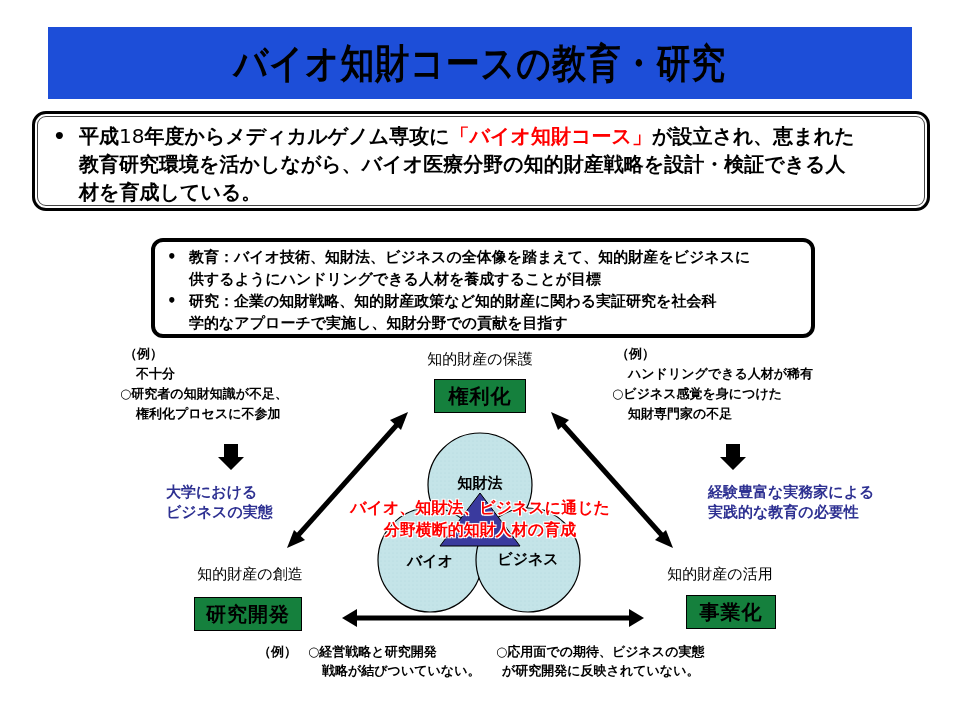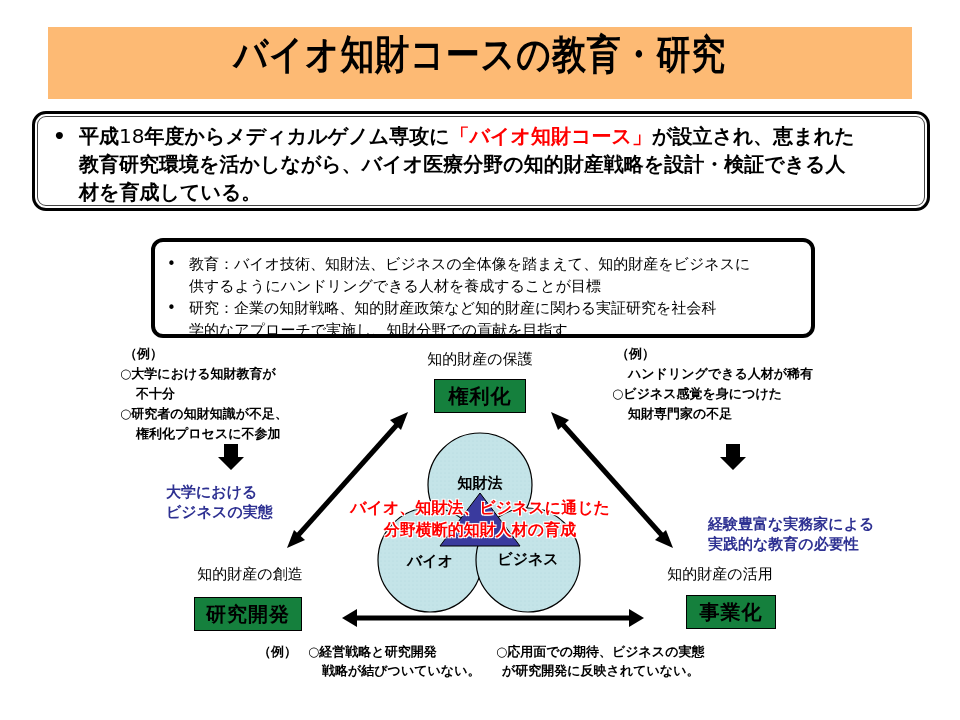--- a/index.html
+++ b/index.html
@@ -2,22 +2,22 @@
 <html><head>
 <meta charset="utf-8">
 <style>
   * { margin: 0; padding: 0; box-sizing: border-box; }
   html, body { width: 960px; height: 720px; background: #ffffff; overflow: hidden; }
   body { position: relative; font-family: "DejaVu Sans", "Liberation Sans", sans-serif; color: #000; }
   .abs { position: absolute; }
 
   .title-bar {
     left: 48px; top: 27px; width: 864px; height: 72px;
-    background: #fdba74;
-    display: flex; justify-content: center;
+    background: #1d4ed8;
+    display: flex; align-items: center; justify-content: center;
   }
   .title-bar h1 {
     font-size: 40px; font-weight: bold; letter-spacing: 1px;
     transform: scaleX(0.85);
   }
 
   .summary-box {
     left: 32px; top: 111px; width: 898px; height: 100px;
     border: 3px solid #000; border-radius: 14px;
     box-shadow: inset 0 0 0 2px #fff, inset 0 0 0 3px #444;
@@ -25,22 +25,22 @@
     font-size: 20px; font-weight: bold; line-height: 28px;
   }
   .summary-box .bullet { display: inline-block; width: 26px; font-weight: bold; }
   .summary-box .indent { padding-left: 26px; }
   .summary-box .red { color: #ff0000; }
   .summary-box .num { font-weight: normal; }
 
   .goal-box {
     left: 151px; top: 238px; width: 664px; height: 100px;
     border: 4px solid #000; border-radius: 12px;
-    padding: 11px 10px 0 12px;
-    font-size: 15px; font-weight: normal; line-height: 22px;
+    padding: 4px 10px 0 12px;
+    font-size: 15px; font-weight: bold; line-height: 22px;
   }
   .goal-box .bullet { display: inline-block; width: 22px; }
   .goal-box .indent { padding-left: 22px; }
 
   .example { font-size: 13px; font-weight: bold; line-height: 20px; }
   .example .indent { padding-left: 16px; }
 
   .node-label { font-size: 15px; font-weight: normal; text-align: center; }
   .node-box {
     background: #15803d; border: 1.5px solid #000;
@@ -81,21 +81,20 @@
     <div class="indent">供するようにハンドリングできる人材を養成することが目標</div>
   </div>
   <div>
     <div><span class="bullet">•</span><span>研究：企業の知財戦略、知的財産政策など知的財産に関わる実証研究を社会科</span></div>
     <div class="indent">学的なアプローチで実施し、知財分野での貢献を目指す</div>
   </div>
 </div>
 
 <div class="abs example" style="left:120px; top:344px; width:240px;">
   <div style="padding-left:4px;">（例）</div>
-  <div>○大学における知財教育が</div>
   <div class="indent">不十分</div>
   <div>○研究者の知財知識が不足、</div>
   <div class="indent">権利化プロセスに不参加</div>
 </div>
 
 <div class="abs node-label" style="left:400px; top:350px; width:160px;">知的財産の保護</div>
 <div class="abs node-box" style="left:434px; top:379px; width:92px; height:34px;">権利化</div>
 
 <div class="abs example" style="left:612px; top:344px; width:240px;">
   <div style="padding-left:4px;">（例）</div>
@@ -108,21 +107,21 @@
   <polygon points="6,0 20,0 20,13 26,13 13,26 0,13 6,13" fill="#000"></polygon>
 </svg>
 <svg class="abs block-arrow" style="left:720px; top:444px;" viewBox="0 0 26 26">
   <polygon points="6,0 20,0 20,13 26,13 13,26 0,13 6,13" fill="#000"></polygon>
 </svg>
 
 <div class="abs blue-note" style="left:166px; top:482px; width:160px;">
   <div>大学における</div>
   <div>ビジネスの実態</div>
 </div>
-<div class="abs blue-note" style="left:708px; top:482px; width:190px;margin-top:32px;">
+<div class="abs blue-note" style="left:708px; top:482px; width:190px;">
   <div>経験豊富な実務家による</div>
   <div>実践的な教育の必要性</div>
 </div>
 
 <svg class="abs" style="left:0; top:0;" width="960" height="720" viewBox="0 0 960 720">
   <defs>
     <pattern id="dots" width="4" height="4" patternUnits="userSpaceOnUse">
       <rect width="4" height="4" fill="#c4e4e8"></rect>
       <circle cx="1" cy="1" r="0.5" fill="#b0d6dc"></circle>
     </pattern>

